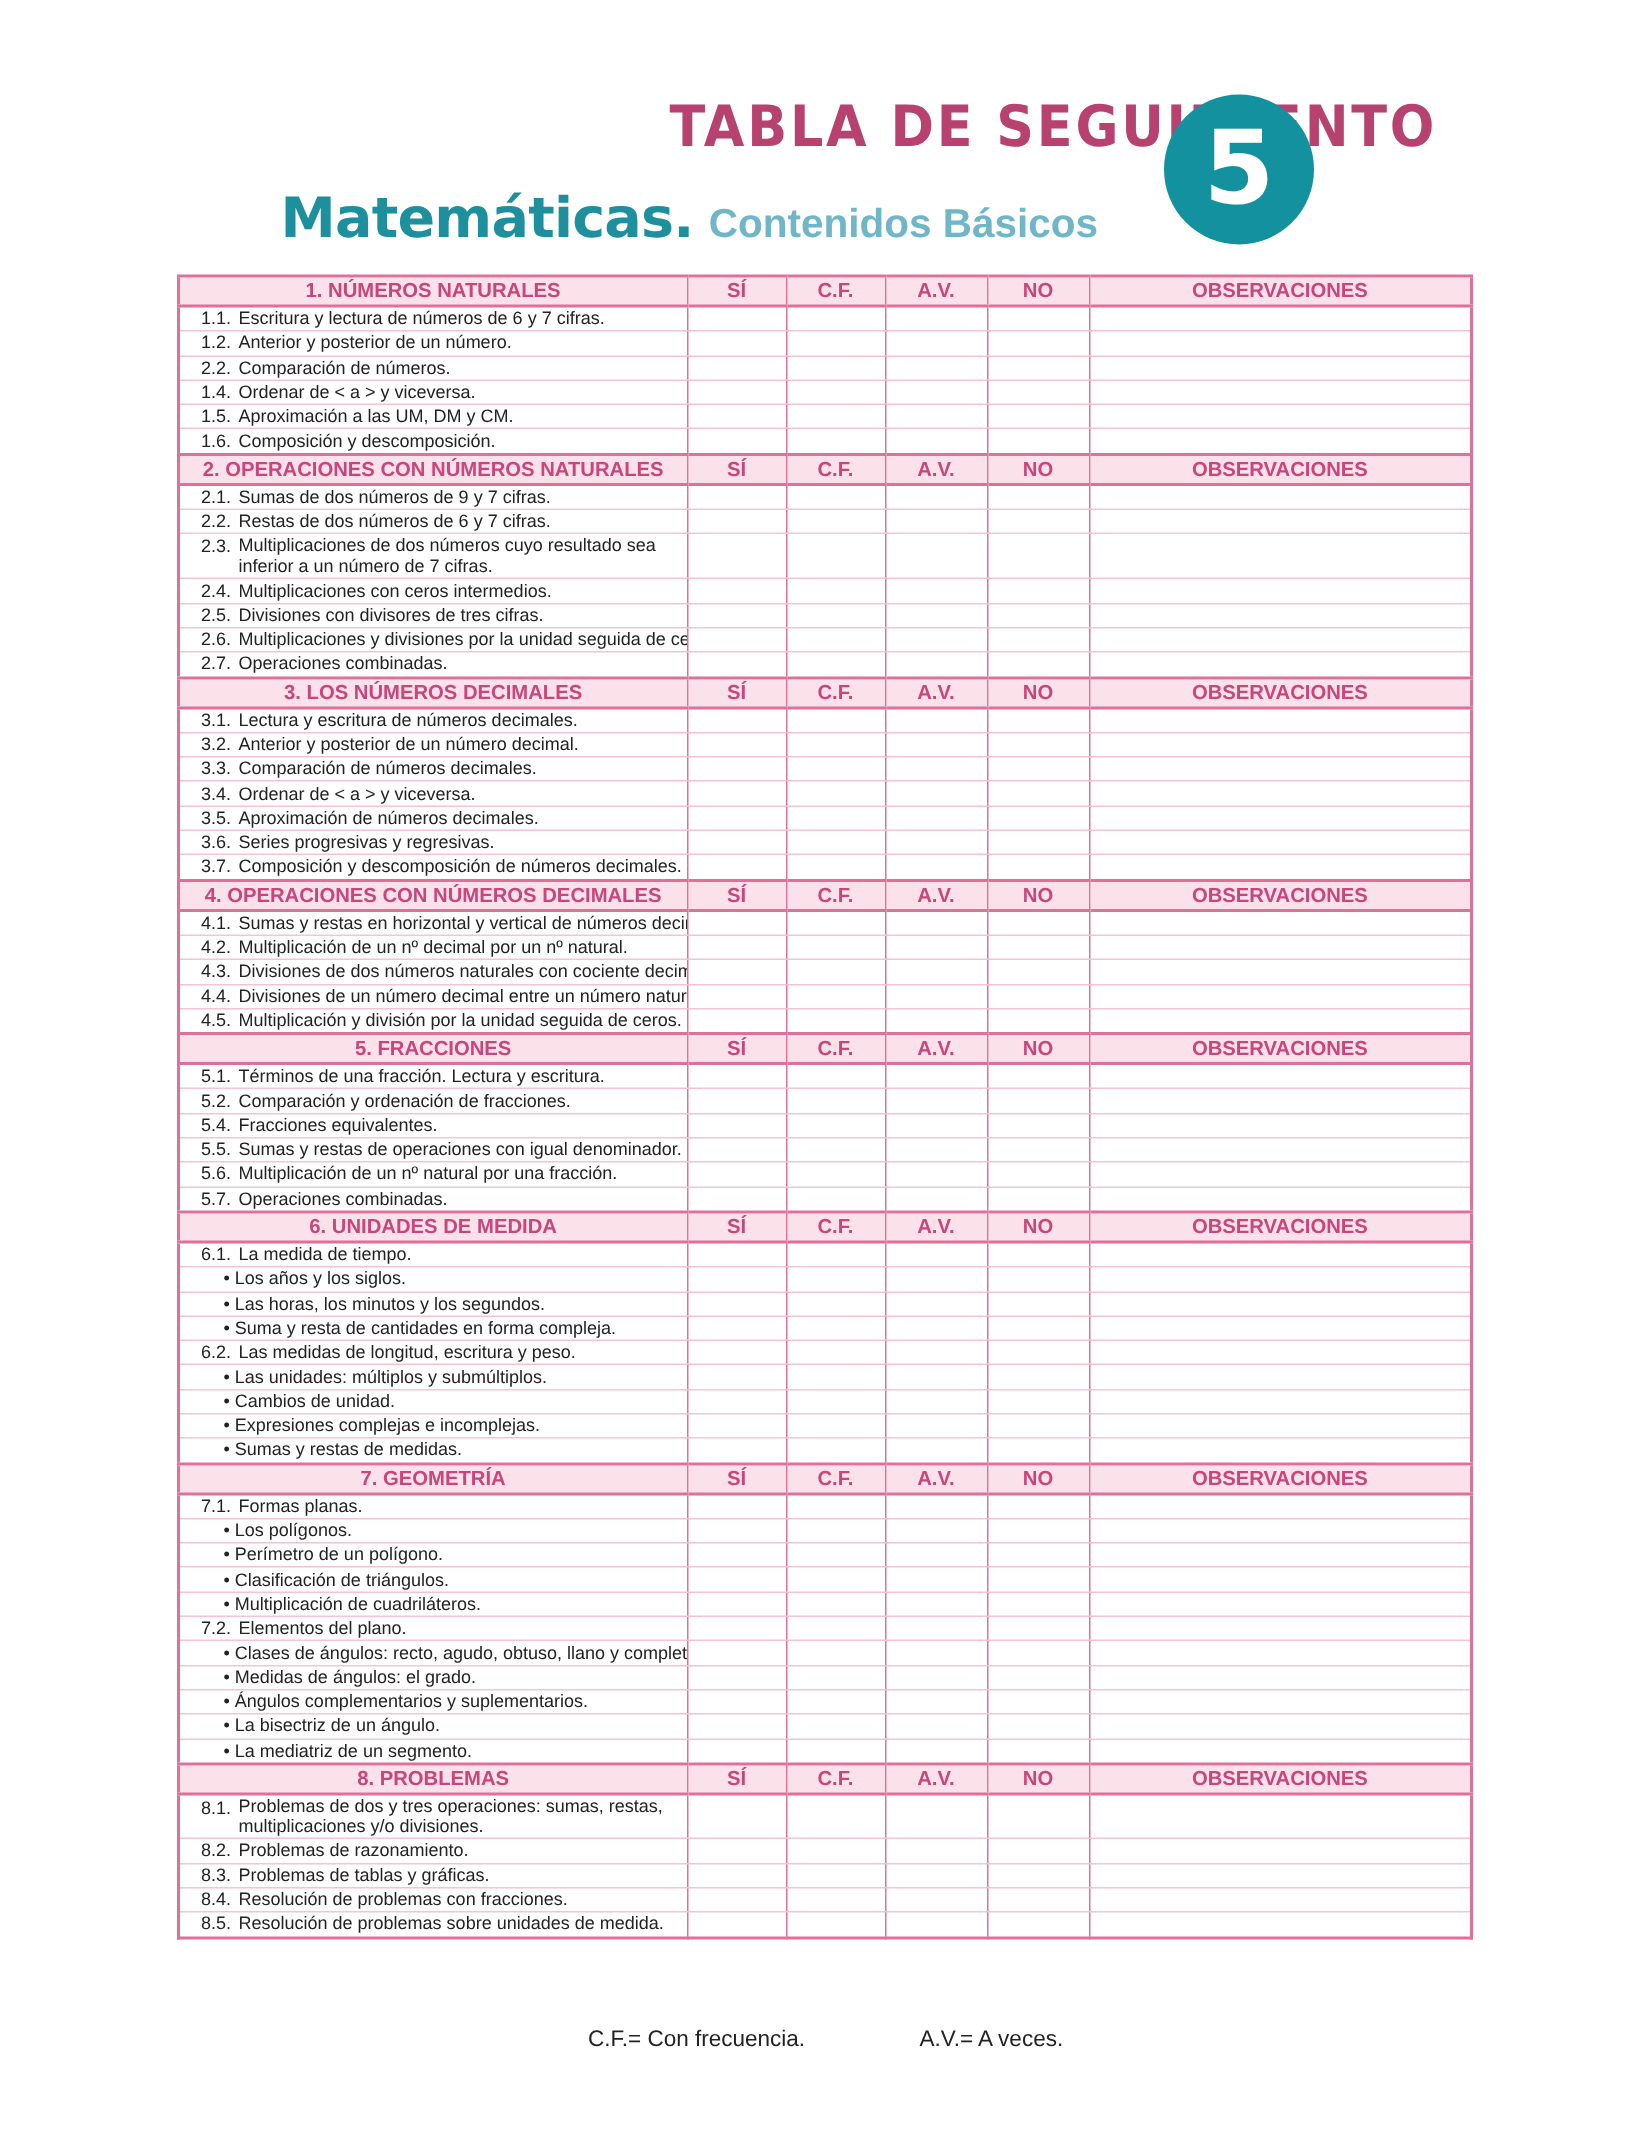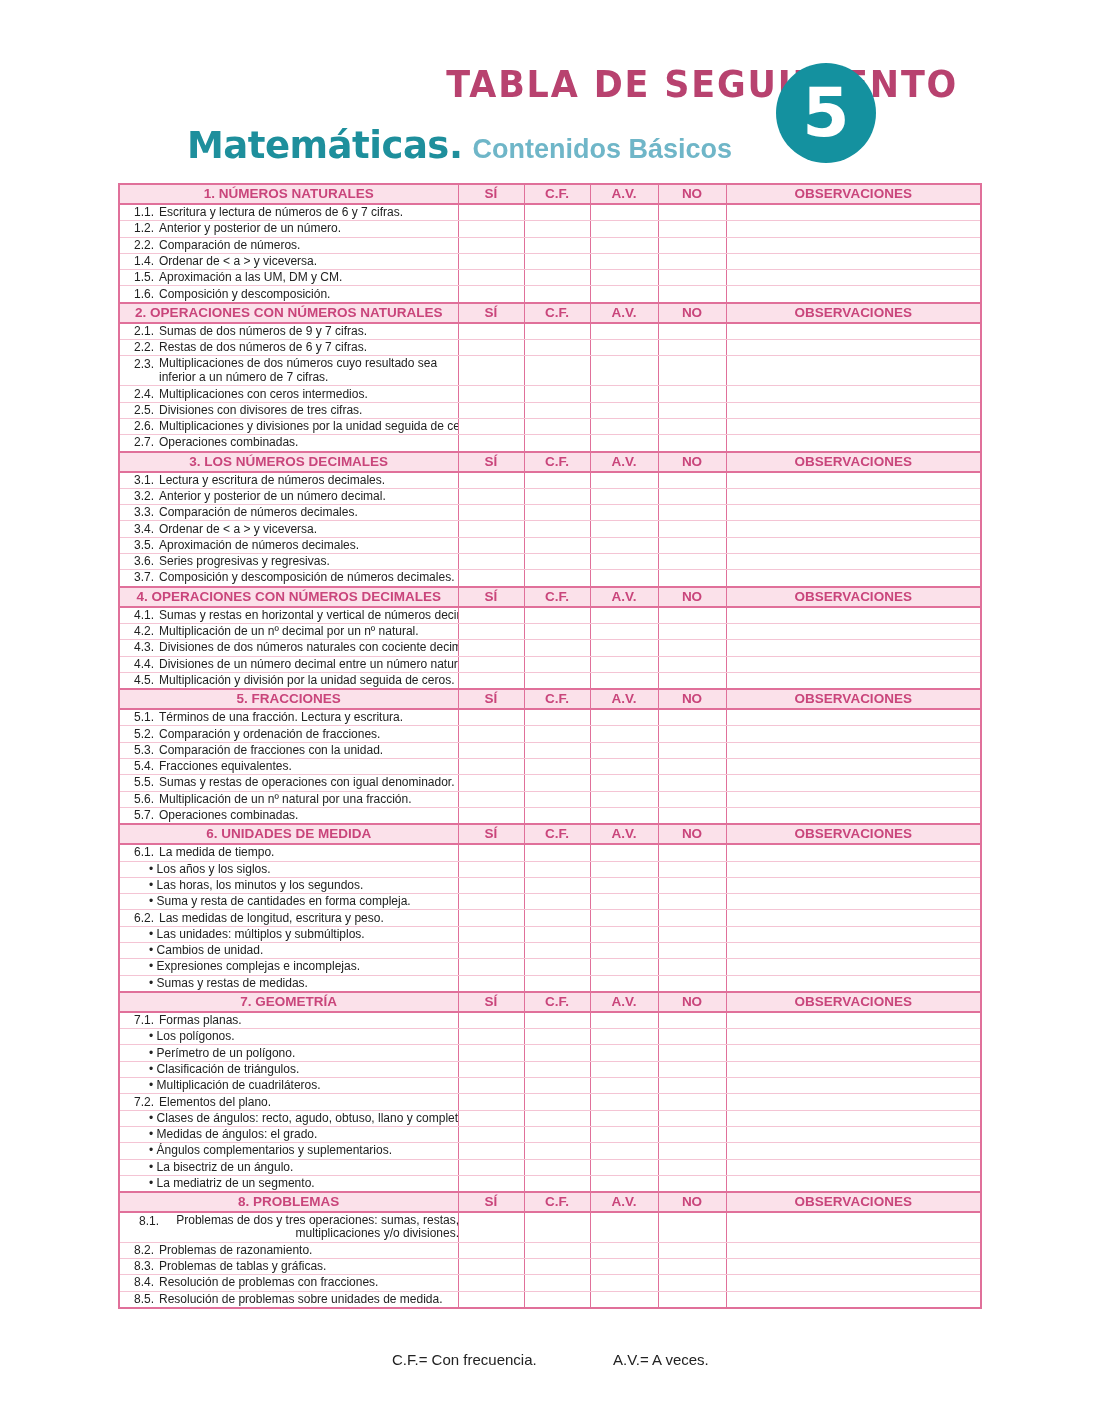--- a/index.html
+++ b/index.html
@@ -288,28 +288,20 @@
       </tr>
       <tr>
         <td class="desc"><span class="num">5.2.</span><span>Comparación y ordenación de fracciones.</span></td>
         <td></td>
         <td></td>
         <td></td>
         <td></td>
         <td></td>
       </tr>
       <tr>
-        <td class="desc"><span class="num">5.3.</span><span>Comparación de fracciones con la unidad.</span></td>
-        <td></td>
-        <td></td>
-        <td></td>
-        <td></td>
-        <td></td>
-      </tr>
-      <tr>
         <td class="desc"><span class="num">5.4.</span><span>Fracciones equivalentes.</span></td>
         <td></td>
         <td></td>
         <td></td>
         <td></td>
         <td></td>
       </tr>
       <tr>
         <td class="desc"><span class="num">5.5.</span><span>Sumas y restas de operaciones con igual denominador.</span></td>
         <td></td>
@@ -511,21 +503,21 @@
         <td></td>
       </tr>
       <tr class="head">
         <td>8. PROBLEMAS</td>
         <td>SÍ</td>
         <td>C.F.</td>
         <td>A.V.</td>
         <td>NO</td>
         <td>OBSERVACIONES</td>
       </tr>
-      <tr style="height: 30px; text-align: right;">
+      <tr style="height: 30px;">
         <td class="desc"><span class="num">8.1.</span><span class="wrap">Problemas de dos y tres operaciones: sumas, restas, multiplicaciones y/o divisiones.</span></td>
         <td></td>
         <td></td>
         <td></td>
         <td></td>
         <td></td>
       </tr>
       <tr>
         <td class="desc"><span class="num">8.2.</span><span>Problemas de razonamiento.</span></td>
         <td></td>

